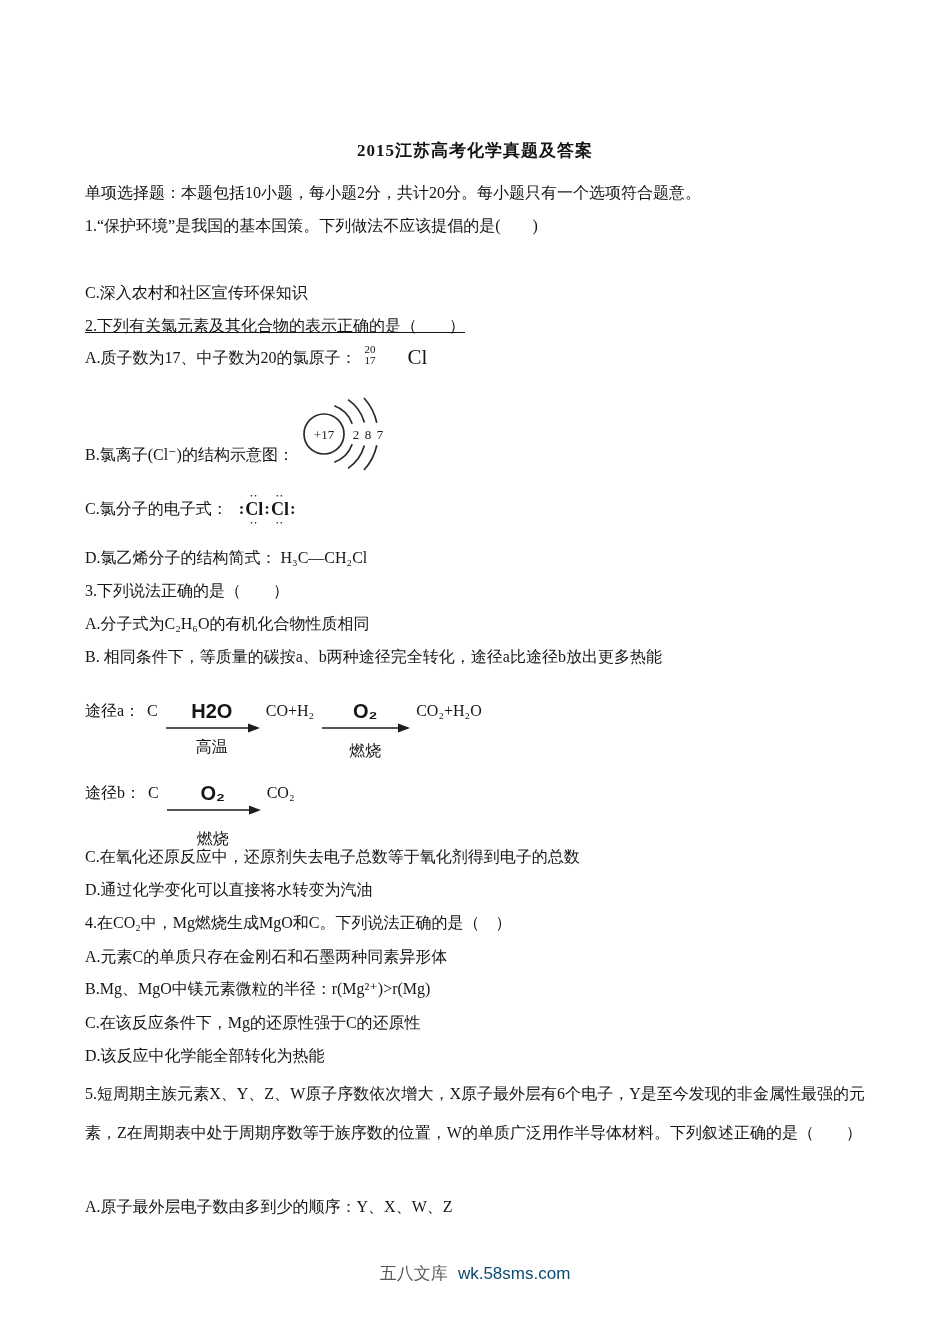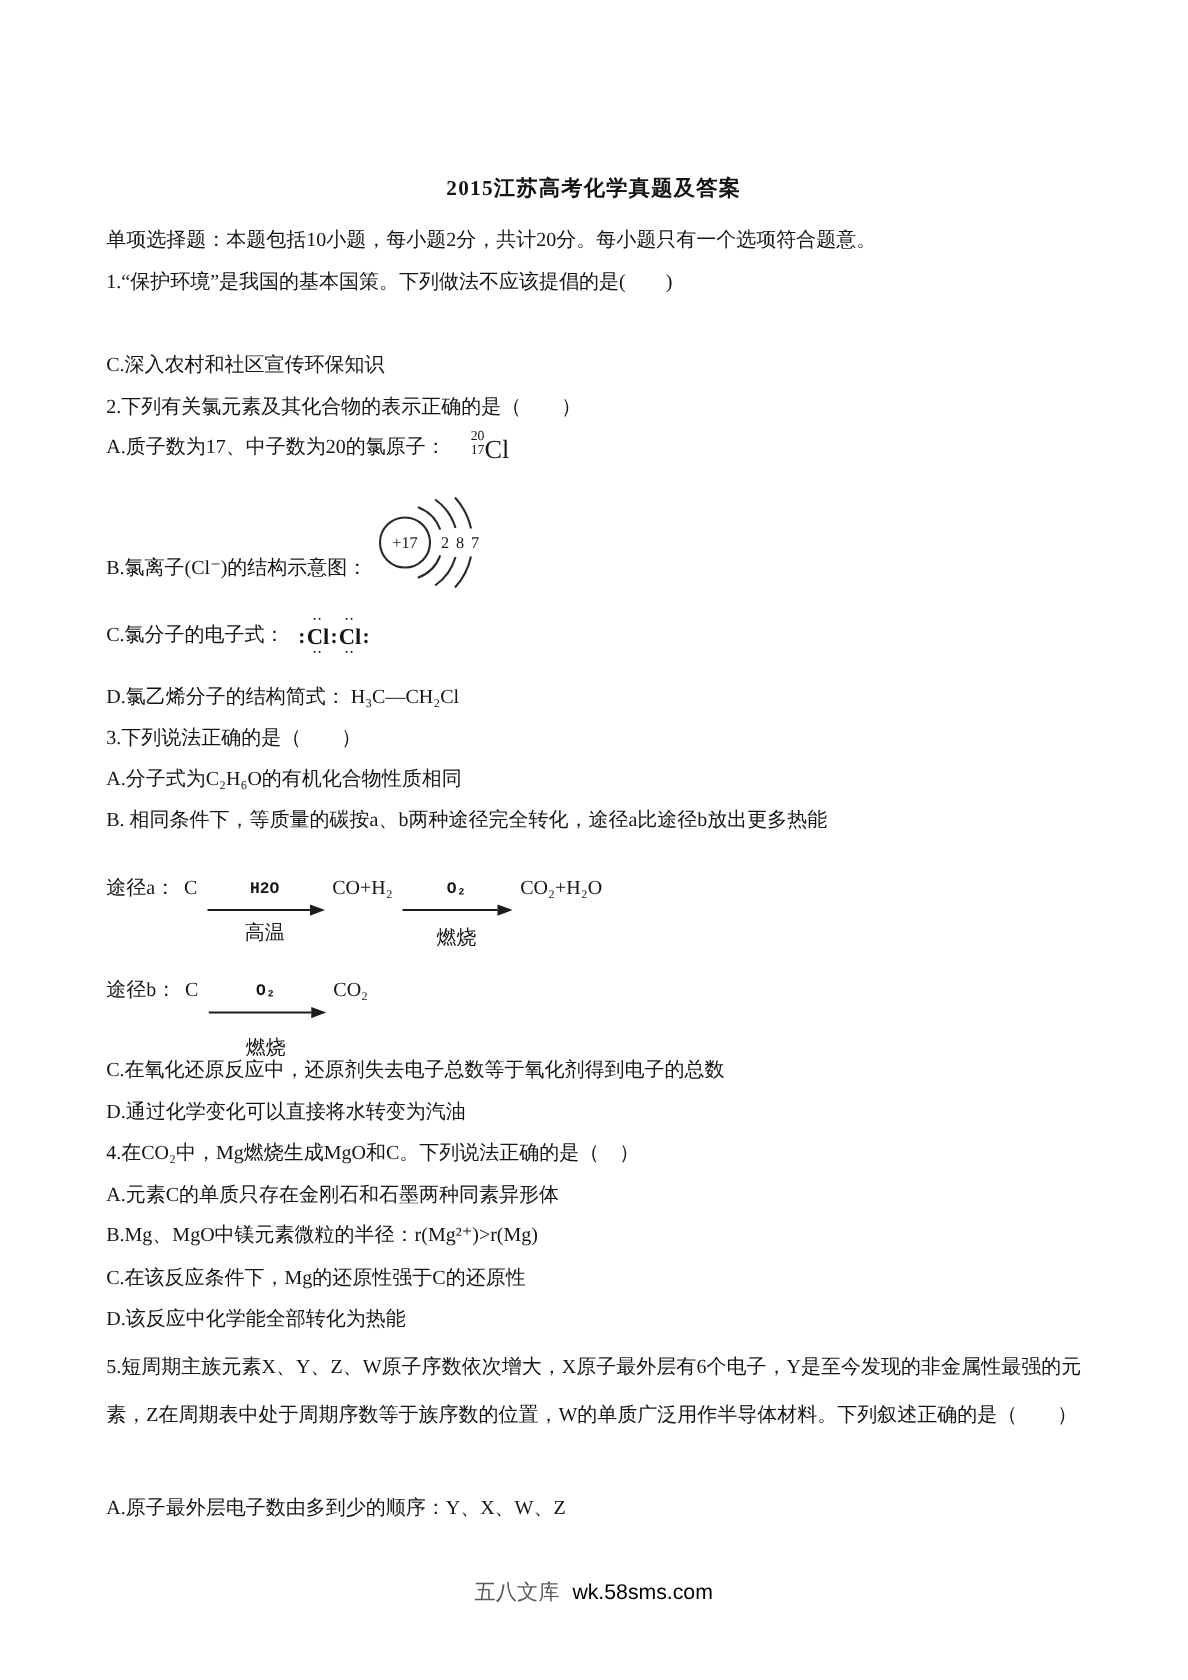--- a/index.html
+++ b/index.html
@@ -14,64 +14,64 @@
   .abs { position:absolute; }
   .line { font-size:16px; line-height:22px; white-space:nowrap; }
   .title {
     left:0; top:136px; width:950px;
     text-align:center; font-size:17px; line-height:30px;
     letter-spacing:1px; font-weight:600; white-space:nowrap;
   }
   .optrow { display:flex; }
   .flexend { display:flex; align-items:flex-end; }
   
-  .isotope { display:inline-flex; align-items:flex-end; margin-left:20px; }
+  .isotope { display:inline-flex; align-items:center; margin-left:8px;gap:32px; }
   .iso-stack { display:flex; flex-direction:column; align-items:flex-end;
                font-size:11px; line-height:11px; margin-bottom:3px; }
   .iso-symbol { font-size:21px; line-height:20px; }
   
   .shell-svg { margin-left:4px; }
   .sv-stroke { fill:none; stroke:#2a2a2a; stroke-width:1.7; }
   .sv-text { font-size:13px; fill:#1a1a1a; font-family:"Liberation Serif",serif; }
   
   .lewis { display:inline-flex; align-items:center; margin-left:10px; }
   .lewis-col { display:flex; flex-direction:column; align-items:center; }
   .lewis-dots { font-size:10px; line-height:8px; letter-spacing:1.5px; font-weight:bold; }
   .lewis-sym { font-size:18px; line-height:19px; font-weight:600; }
   .lewis-colon { font-size:17px; font-weight:bold; margin:0 1px; position:relative; top:-1px; }
   
   .pathway { display:flex; align-items:flex-start; font-size:16px; line-height:20px; }
   .pw-label { margin-right:4px; }
   .pw-sub { margin:0 3px; }
   .arrow-group { display:flex; flex-direction:column; align-items:center; margin:0 3px; }
-  .arrow-top { font-family:Liberation Mono, monospace;
-               font-weight:600; font-size:13px; line-height:20px; }
+  .arrow-top { font-family:Liberation Sans, sans-serif;
+               font-weight:600; font-size:20px; line-height:20px; }
   .arrow-bottom { font-size:16px; line-height:20px; margin-top:4px; }
   .wraptext { font-size:16px; line-height:39px; width:780px;
               text-align:justify; white-space:normal; }
   .footer { left:0; top:1262px; width:950px; text-align:center;
             font-size:17px; line-height:24px; }
   .footer-lib { color:#5a5a5a; }
-  .footer-url { color:#000000; font-family:"Liberation Sans","DejaVu Sans",sans-serif; margin-left:6px; }
+  .footer-url { color:#0c4a6e; font-family:"Liberation Sans","DejaVu Sans",sans-serif; margin-left:6px; }
 </style>
 </head>
 <body>
 
 <div class="abs title">2015江苏高考化学真题及答案</div>
 
 <div class="abs line" style="left:85px;top:182px;">单项选择题：本题包括10小题，每小题2分，共计20分。每小题只有一个选项符合题意。</div>
 
 <div class="abs line" style="left:85px;top:215px;">1.“保护环境”是我国的基本国策。下列做法不应该提倡的是(　　)</div>
 <div class="abs line optrow" style="left:85px;top:249px;width:780px;">
 </div>
 <div class="abs line optrow" style="left:85px;top:282px;width:780px;">
   <span style="width:288px;">C.深入农村和社区宣传环保知识</span>
 </div>
 
-<div class="abs line" style="left:85px;top:315px;">2.下列有关氯元素及其化合物的表示正确的是（　　）</div>
+<div class="abs line" style="left:85px;top:315px;text-decoration:underline;">2.下列有关氯元素及其化合物的表示正确的是（　　）</div>
 
 <div class="abs line flexend" style="left:85px;top:344px;">
   <span>A.质子数为17、中子数为20的氯原子：</span>
   <span class="isotope">
     <span class="iso-stack">
       <span>20</span>
       <span>17</span>
     </span>
     <span class="iso-symbol">Cl</span>
   </span>

